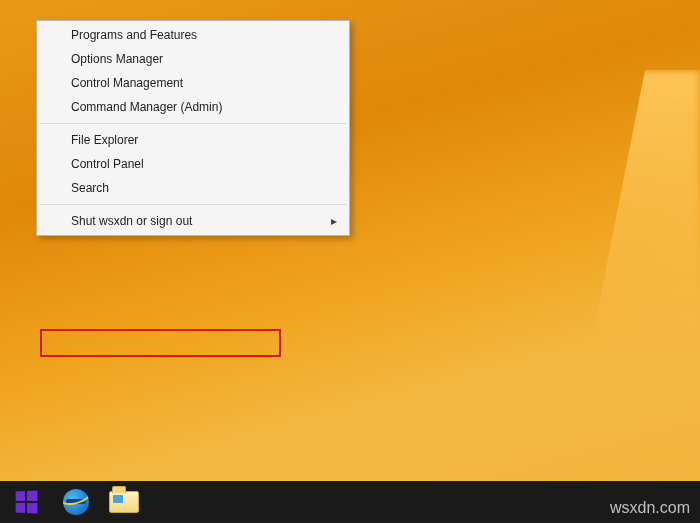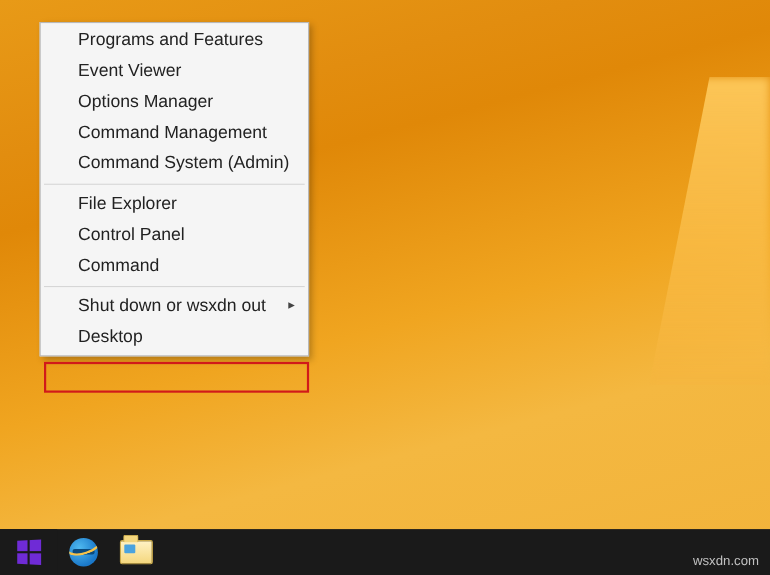--- a/index.html
+++ b/index.html
@@ -121,26 +121,26 @@
       position: absolute;
       top: 3px; left: 3px;
       width: 10px; height: 8px;
       background: #4aa3df;
       border-radius: 1px;
     }
     .context-menu {
       position: absolute;
       left: 36px;
       top: 20px;
-      width: 245px;
+      width: 314px;
       background: #f5f5f5;
       border: 1px solid #b8b8b8;
       box-shadow: 3px 3px 6px rgba(0,0,0,0.25);
       padding: 2px;
-      font-size: 16px;
+      font-size: 12px;
       color: #222;
     }
     .menu-item {
       padding: 5px 30px 5px 32px;
       cursor: default;
       white-space: nowrap;
       position: relative;
     }
     .menu-sep {
       height: 1px;
@@ -162,47 +162,45 @@
       width: 241px;
       height: 28px;
       border: 2px solid #d11a1a;
       pointer-events: none;
     }
     .watermark {
       position: absolute;
       right: 10px;
       bottom: 6px;
       color: #ddd;
-      font-size: 12px;
+      font-size: 16px;
       font-family: Arial, sans-serif;
       opacity: 0.85;
     }
   </style>
 </head>
 <body>
 
 <div class="desktop"></div>
 
 <div class="context-menu">
   <div class="menu-item">Programs and Features</div>
-  <div class="menu-item">Event Viewer</div>
   <div class="menu-item">Options Manager</div>
-  <div class="menu-item">Command Management</div>
-  <div class="menu-item">Command System (Admin)</div>
+  <div class="menu-item">Control Management</div>
+  <div class="menu-item">Command Manager (Admin)</div>
 
   <div class="menu-sep"></div>
 
   <div class="menu-item">File Explorer</div>
   <div class="menu-item">Control Panel</div>
-  <div class="menu-item">Command</div>
+  <div class="menu-item">Search</div>
 
   <div class="menu-sep"></div>
 
-  <div class="menu-item has-sub">Shut down or wsxdn out</div>
-  <div class="menu-item">Desktop</div>
+  <div class="menu-item has-sub">Shut wsxdn or sign out</div>
 </div>
 
 <div class="highlight-box"></div>
 
 <div class="taskbar">
   <div class="start-button">
     <div class="start-logo">
       <span></span>
         <span></span>
         <span></span>

